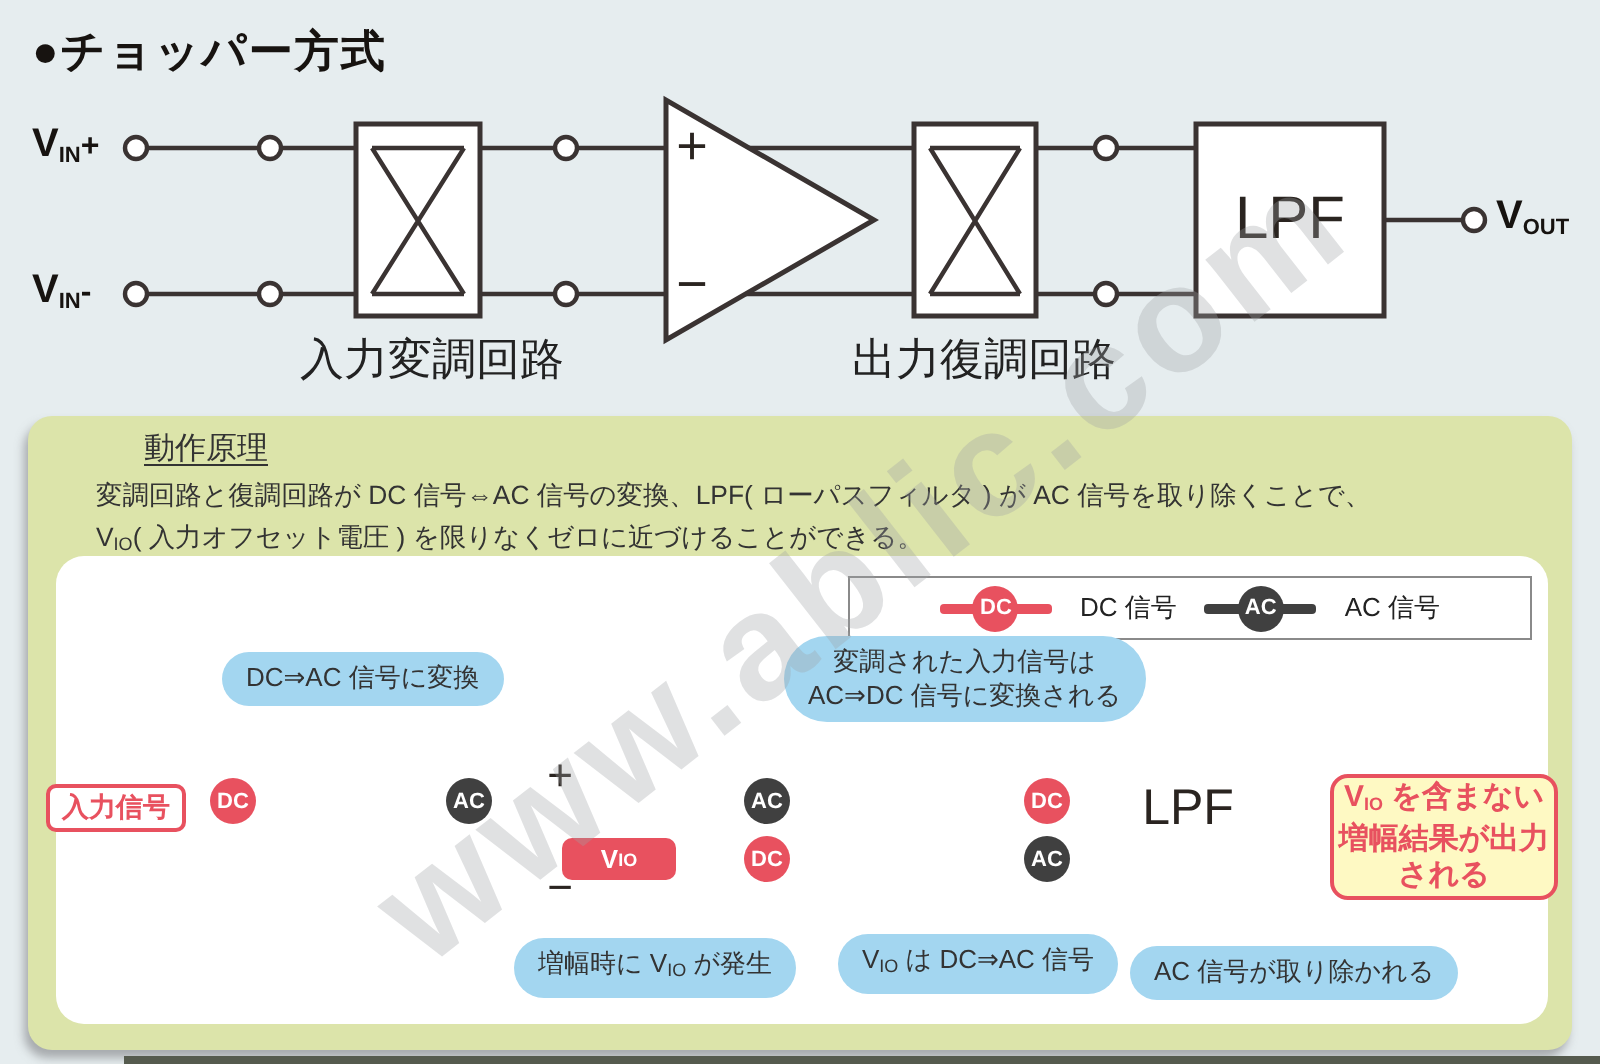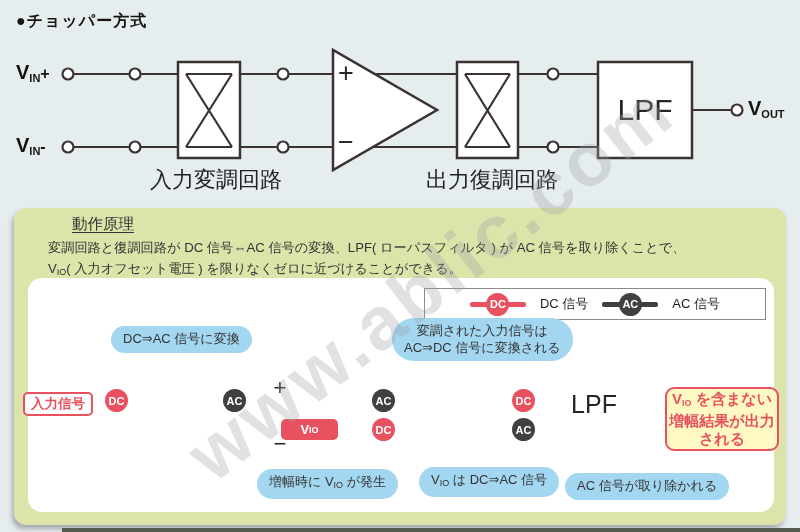--- a/index.html
+++ b/index.html
@@ -1,21 +1,21 @@
 <!DOCTYPE html>
 <html><head>
 <meta charset="utf-8">
 <style>
   html,body{margin:0;padding:0;}
   body{width:800px;height:532px;position:relative;overflow:hidden;background:#e6edef;
        font-family:"Liberation Sans","DejaVu Sans",sans-serif;color:#222;}
   .abs{position:absolute;}
   .gfx{position:absolute;left:0;top:0;z-index:1;}
   .txt{position:absolute;z-index:4;white-space:nowrap;}
-  .title{font-size:16px;font-weight:bold;color:#171310;letter-spacing:1px;}
+  .title{font-size:22px;font-weight:bold;color:#171310;letter-spacing:1px;}
   .vlabel{font-size:20px;font-weight:bold;color:#171310;}
   .vsub{font-size:11px;font-weight:bold;vertical-align:-3px;}
   .vsign{font-size:16px;font-weight:bold;}
   .blocklabel{font-size:22px;color:#222;width:134px;text-align:right;}
   .ampsign{font-size:27px;line-height:28px;color:#2a2420;width:20px;text-align:center;}
   .ampsign2{font-size:22px;line-height:22px;color:#2a2420;width:20px;text-align:center;}
   .lpftxt{display:flex;align-items:center;justify-content:center;font-weight:400;color:#2a2420;}
   .panel-yellow{position:absolute;left:14px;top:208px;width:772px;height:317px;background:#dce4aa;
        border-radius:12px;box-shadow:-2px 4px 5px rgba(105,105,110,.5);z-index:2;}
   .panel-white{position:absolute;left:28px;top:278px;width:746px;height:234px;background:#fff;border-radius:14px;z-index:2;}

